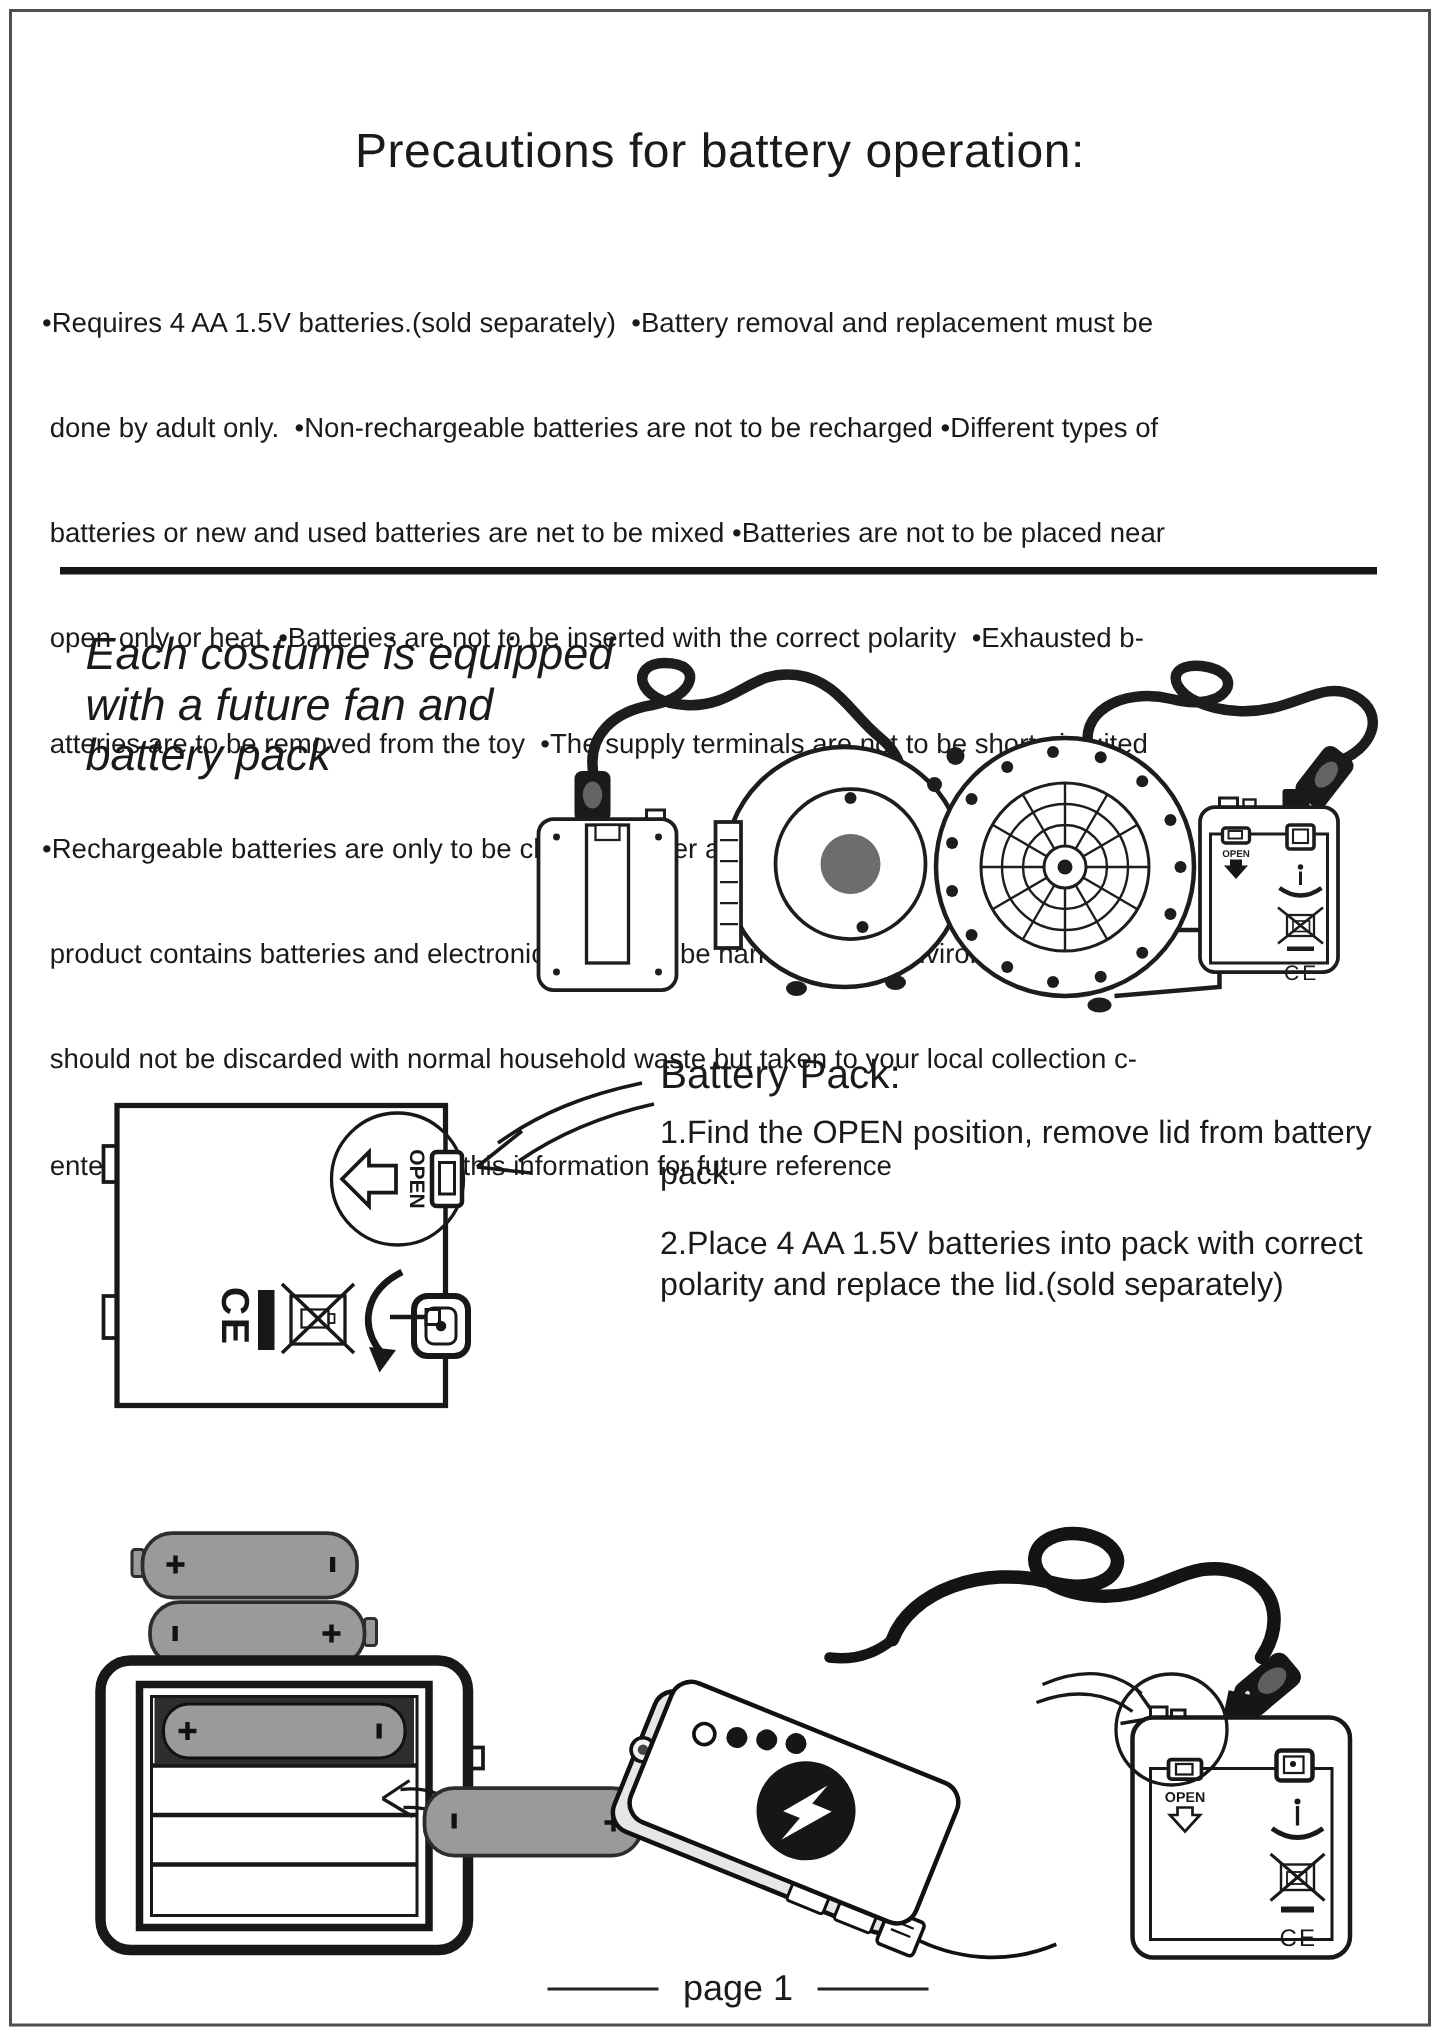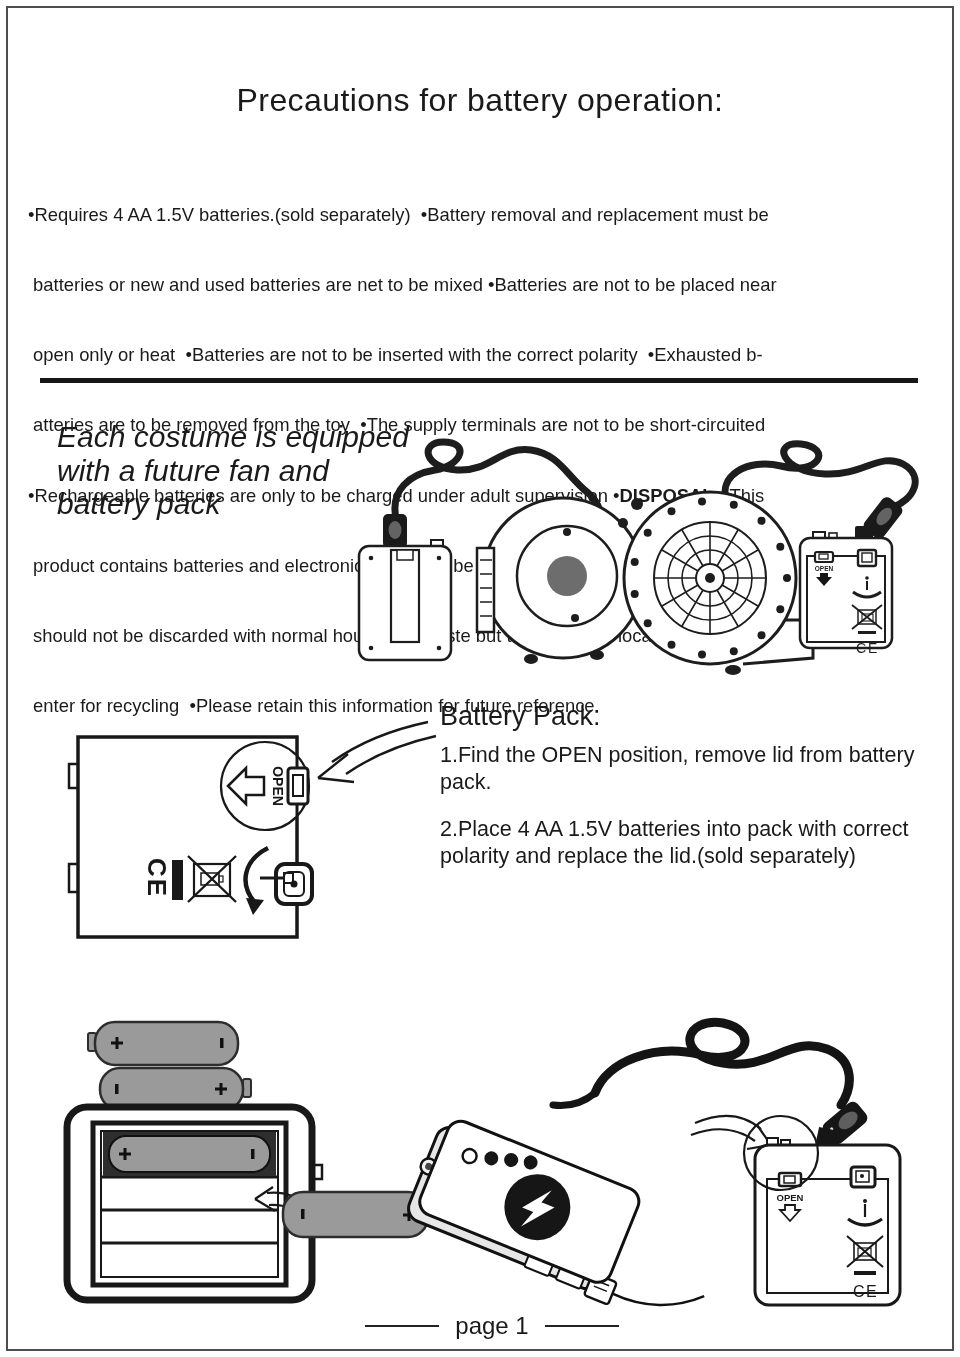--- a/index.html
+++ b/index.html
@@ -22,20 +22,21 @@
 </style>
 </head>
 <body>
 
 <div class="page-border"></div>
 
 <div class="title">Precautions for battery operation:</div>
 
 <div class="precautions">
   <div>•Requires 4 AA 1.5V batteries.(sold separately)  •Battery removal and replacement must be</div>
+  <div> done by adult only.  •Non-rechargeable batteries are not to be recharged •Different types of</div>
   <div> batteries or new and used batteries are net to be mixed •Batteries are not to be placed near</div>
   <div> open only or heat  •Batteries are not to be inserted with the correct polarity  •Exhausted b-</div>
   <div> atteries are to be removed from the toy  •The supply terminals are not to be short-circuited</div>
   <div><span>•Rechargeable batteries are only to be charged under adult supervision •</span><b>DISPOSAL</b><span> - This</span></div>
   <div> product contains batteries and electronics that may be harmful to the environment  •They</div>
   <div> should not be discarded with normal household waste but taken to your local collection c-</div>
   <div> enter for recycling  •Please retain this information for future reference</div>
 </div>
 
 <div class="divider"></div>

